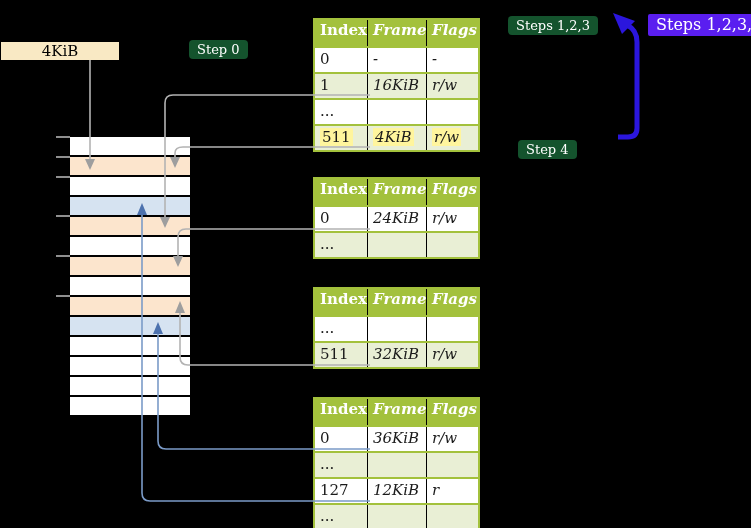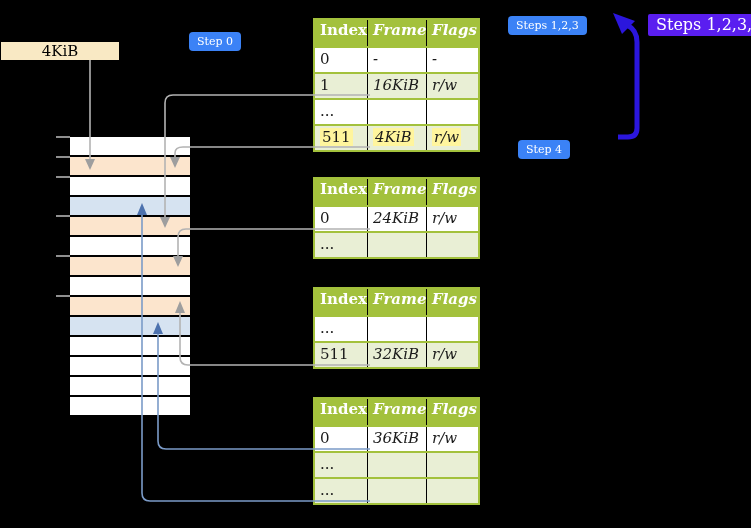--- a/index.html
+++ b/index.html
@@ -4,22 +4,22 @@
 <style>
   * { box-sizing: border-box; margin: 0; padding: 0; }
   html,body { background:#000; }
   .stage {
     position: relative; width: 751px; height: 528px;
     background: #000; overflow: hidden;
     font-family: "DejaVu Serif", "Liberation Serif", serif;
   }
   
   .badge {
-    position: absolute; color: #fff; font-size: 11px; line-height: 19px;
-    padding: 0 8px; border-radius: 4px; background: #3b82f6; white-space: nowrap;
+    position: absolute; color: #fff; font-size: 13px; line-height: 19px;
+    padding: 0 8px; border-radius: 4px; background: #14532d; white-space: nowrap;
   }
   .badge.blue { background: #5a1ef0; border-radius: 2px; font-size: 16px; line-height: 22px; }
   .sizebox {
     position: absolute; left: 1px; top: 42px; width: 118px; height: 18px;
     background: #f9e9c4; color: #000; text-align: center;
     font-size: 15px; line-height: 18px;
   }
   
   .ptable {
     position: absolute; left: 313px; width: 167px;
@@ -50,21 +50,21 @@
   
   svg.overlay { position: absolute; left: 0; top: 0; pointer-events: none; }
 </style>
 </head>
 <body>
 
 <div class="stage">
 
   <div class="sizebox">4KiB</div>
 
-  <div class="badge" style="left:189px; top:32px;">Step 0</div>
+  <div class="badge" style="left:189px; top:40px;">Step 0</div>
   <div class="badge" style="left:508px; top:16px;">Steps 1,2,3</div>
   <div class="badge blue" style="left:648px; top:14px;">Steps 1,2,3,4</div>
   <div class="badge" style="left:518px; top:140px;">Step 4</div>
 
   <div class="memstack">
     <div class="frame free"></div>
     <div class="frame pagetable"></div>
     <div class="frame free"></div>
     <div class="frame data"></div>
     <div class="frame pagetable"></div>
@@ -151,20 +151,25 @@
     </div>
     <div class="trow w">
       <div class="cell c-index"><span>0</span></div>
       <div class="cell c-frame"><span>36KiB</span></div>
       <div class="cell c-flags"><span>r/w</span></div>
     </div>
     <div class="trow g">
       <div class="cell c-index"><span>...</span></div>
       <div class="cell c-frame"><span></span></div>
       <div class="cell c-flags"><span></span></div>
+    </div>
+    <div class="trow w">
+      <div class="cell c-index"><span>127</span></div>
+      <div class="cell c-frame"><span>12KiB</span></div>
+      <div class="cell c-flags"><span>r</span></div>
     </div>
     <div class="trow g">
       <div class="cell c-index"><span>...</span></div>
       <div class="cell c-frame"><span></span></div>
       <div class="cell c-flags"><span></span></div>
     </div>
   </div>
 
   <svg class="overlay" width="751" height="528" viewBox="0 0 751 528">
 

